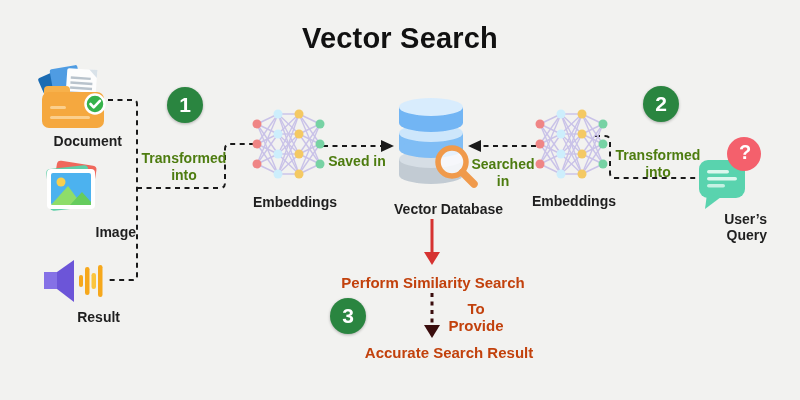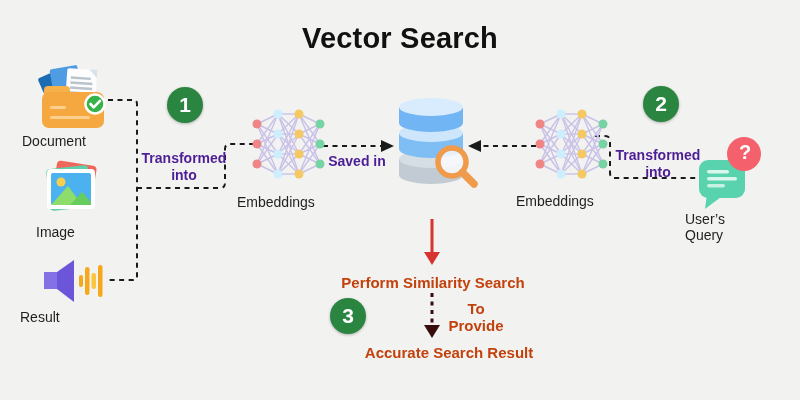--- a/index.html
+++ b/index.html
@@ -8,22 +8,22 @@
   }
   *{margin:0;padding:0;box-sizing:border-box;}
   html,body{width:800px;height:400px;overflow:hidden;}
   body{background:var(--background);font-family:"Liberation Sans","DejaVu Sans",sans-serif;color:var(--text);}
   .canvas{position:relative;width:800px;height:400px;}
   .abs{position:absolute;}
   .title{left:0;top:22px;width:800px;text-align:center;font-size:29px;font-weight:700;color:#111;letter-spacing:.2px;}
   .badge{width:36px;height:36px;border-radius:50%;background:var(--badge-green);color:#fff;
          display:flex;align-items:center;justify-content:center;font-size:21px;font-weight:700;
          box-shadow:0 1px 3px rgba(0,0,0,.28);}
-  .lbl{font-size:14px;font-weight:400;color:#1f1f1f;text-align:left;line-height:17px;}
-  .edge-lbl{font-size:14px;font-weight:600;color:#4c1d95;text-align:center;line-height:17px;}
+  .lbl{font-size:14px;font-weight:700;color:#1f1f1f;text-align:right;line-height:17px;}
+  .edge-lbl{font-size:14px;font-weight:600;color:#4d7c0f;text-align:center;line-height:17px;}
   .flow-lbl{font-size:15px;font-weight:600;color:#c2410c;text-align:center;}
   .conn{left:0;top:0;pointer-events:none;}
   .dash{fill:none;stroke:var(--connector-black);stroke-width:2;stroke-dasharray:5 4.5;}
   .head{fill:var(--connector-black);}
   .red-line{stroke:var(--arrow-red);stroke-width:3;fill:none;}
   .red-head{fill:var(--arrow-red);}
   .maroon-line{stroke:var(--arrow-dark-maroon);stroke-width:3;fill:none;stroke-dasharray:4 4.5;}
   .maroon-head{fill:var(--arrow-dark-maroon);}
   .qmark{left:732px;top:141px;width:26px;text-align:center;font-size:20px;font-weight:700;color:#fff;}
 </style>
@@ -168,21 +168,26 @@
     <ellipse cx="34" cy="54" rx="32" ry="9" fill="#7fbdf5"></ellipse>
     <ellipse cx="34" cy="38" rx="32" ry="9" fill="#cde6fb"></ellipse>
     <rect x="2" y="12" width="64" height="16" fill="#72b5f4"></rect>
     <ellipse cx="34" cy="28" rx="32" ry="9" fill="#72b5f4"></ellipse>
     <ellipse cx="34" cy="12" rx="32" ry="9" fill="#d8ecfd"></ellipse>
   </svg>
   <svg class="abs" style="left:432px;top:142px" width="50" height="50" viewBox="0 0 50 50">
     <circle cx="20" cy="20" r="14" fill="rgba(252,253,255,0.82)" stroke="#f09a4b" stroke-width="5.5"></circle>
     <line x1="30.5" y1="30.5" x2="42" y2="42" stroke="#f09a4b" stroke-width="7.5" stroke-linecap="round"></line>
   </svg>
-
+  <div class="abs lbl" style="left:363px;top:201px;width:140px">Vector Database</div>
+
+  <div class="abs edge-lbl" style="left:470px;top:156px;width:66px">
+    <div>Searched</div>
+    <div>in</div>
+  </div>
 
   <svg class="nn abs" style="left:534px;top:107px" width="76" height="74" viewBox="0 0 76 72">
       <line x1="6" y1="16" x2="27" y2="6" stroke="#c9c2e8" stroke-width="1.4"></line>
       <line x1="6" y1="16" x2="27" y2="26" stroke="#c9c2e8" stroke-width="1.4"></line>
       <line x1="6" y1="16" x2="27" y2="46" stroke="#c9c2e8" stroke-width="1.4"></line>
       <line x1="6" y1="16" x2="27" y2="66" stroke="#c9c2e8" stroke-width="1.4"></line>
       <line x1="6" y1="36" x2="27" y2="6" stroke="#c9c2e8" stroke-width="1.4"></line>
       <line x1="6" y1="36" x2="27" y2="26" stroke="#c9c2e8" stroke-width="1.4"></line>
       <line x1="6" y1="36" x2="27" y2="46" stroke="#c9c2e8" stroke-width="1.4"></line>
       <line x1="6" y1="36" x2="27" y2="66" stroke="#c9c2e8" stroke-width="1.4"></line>

